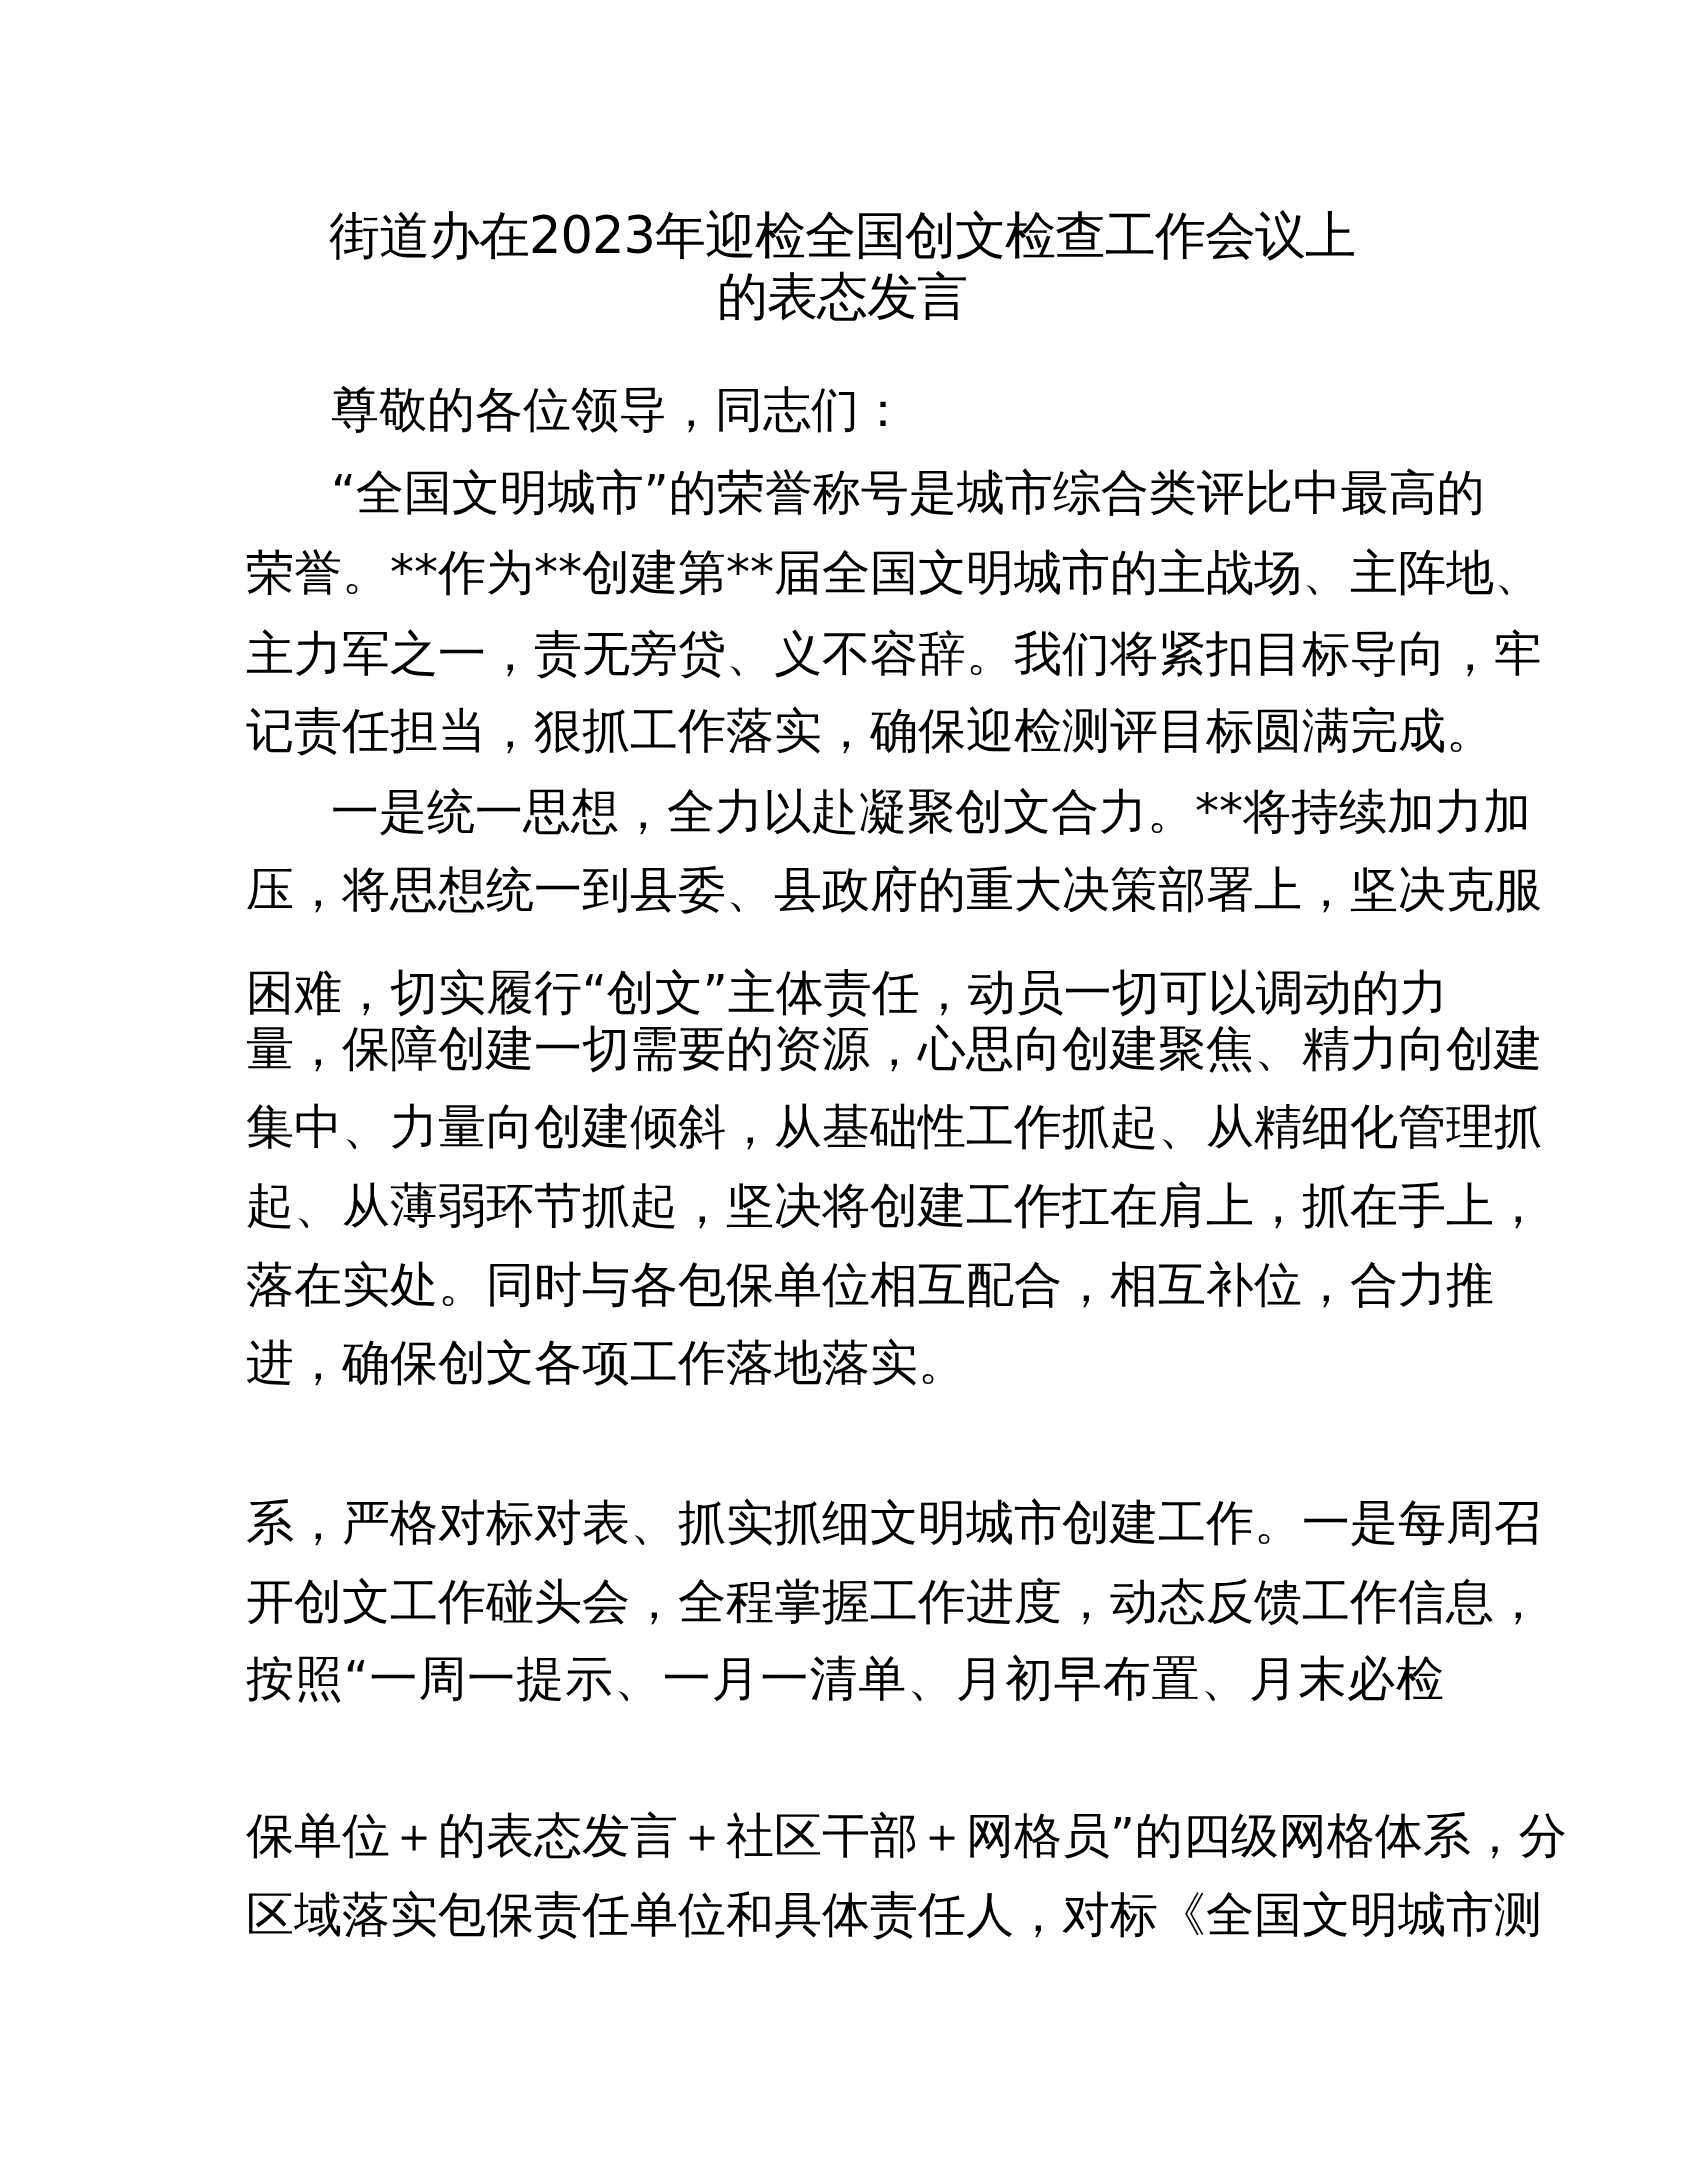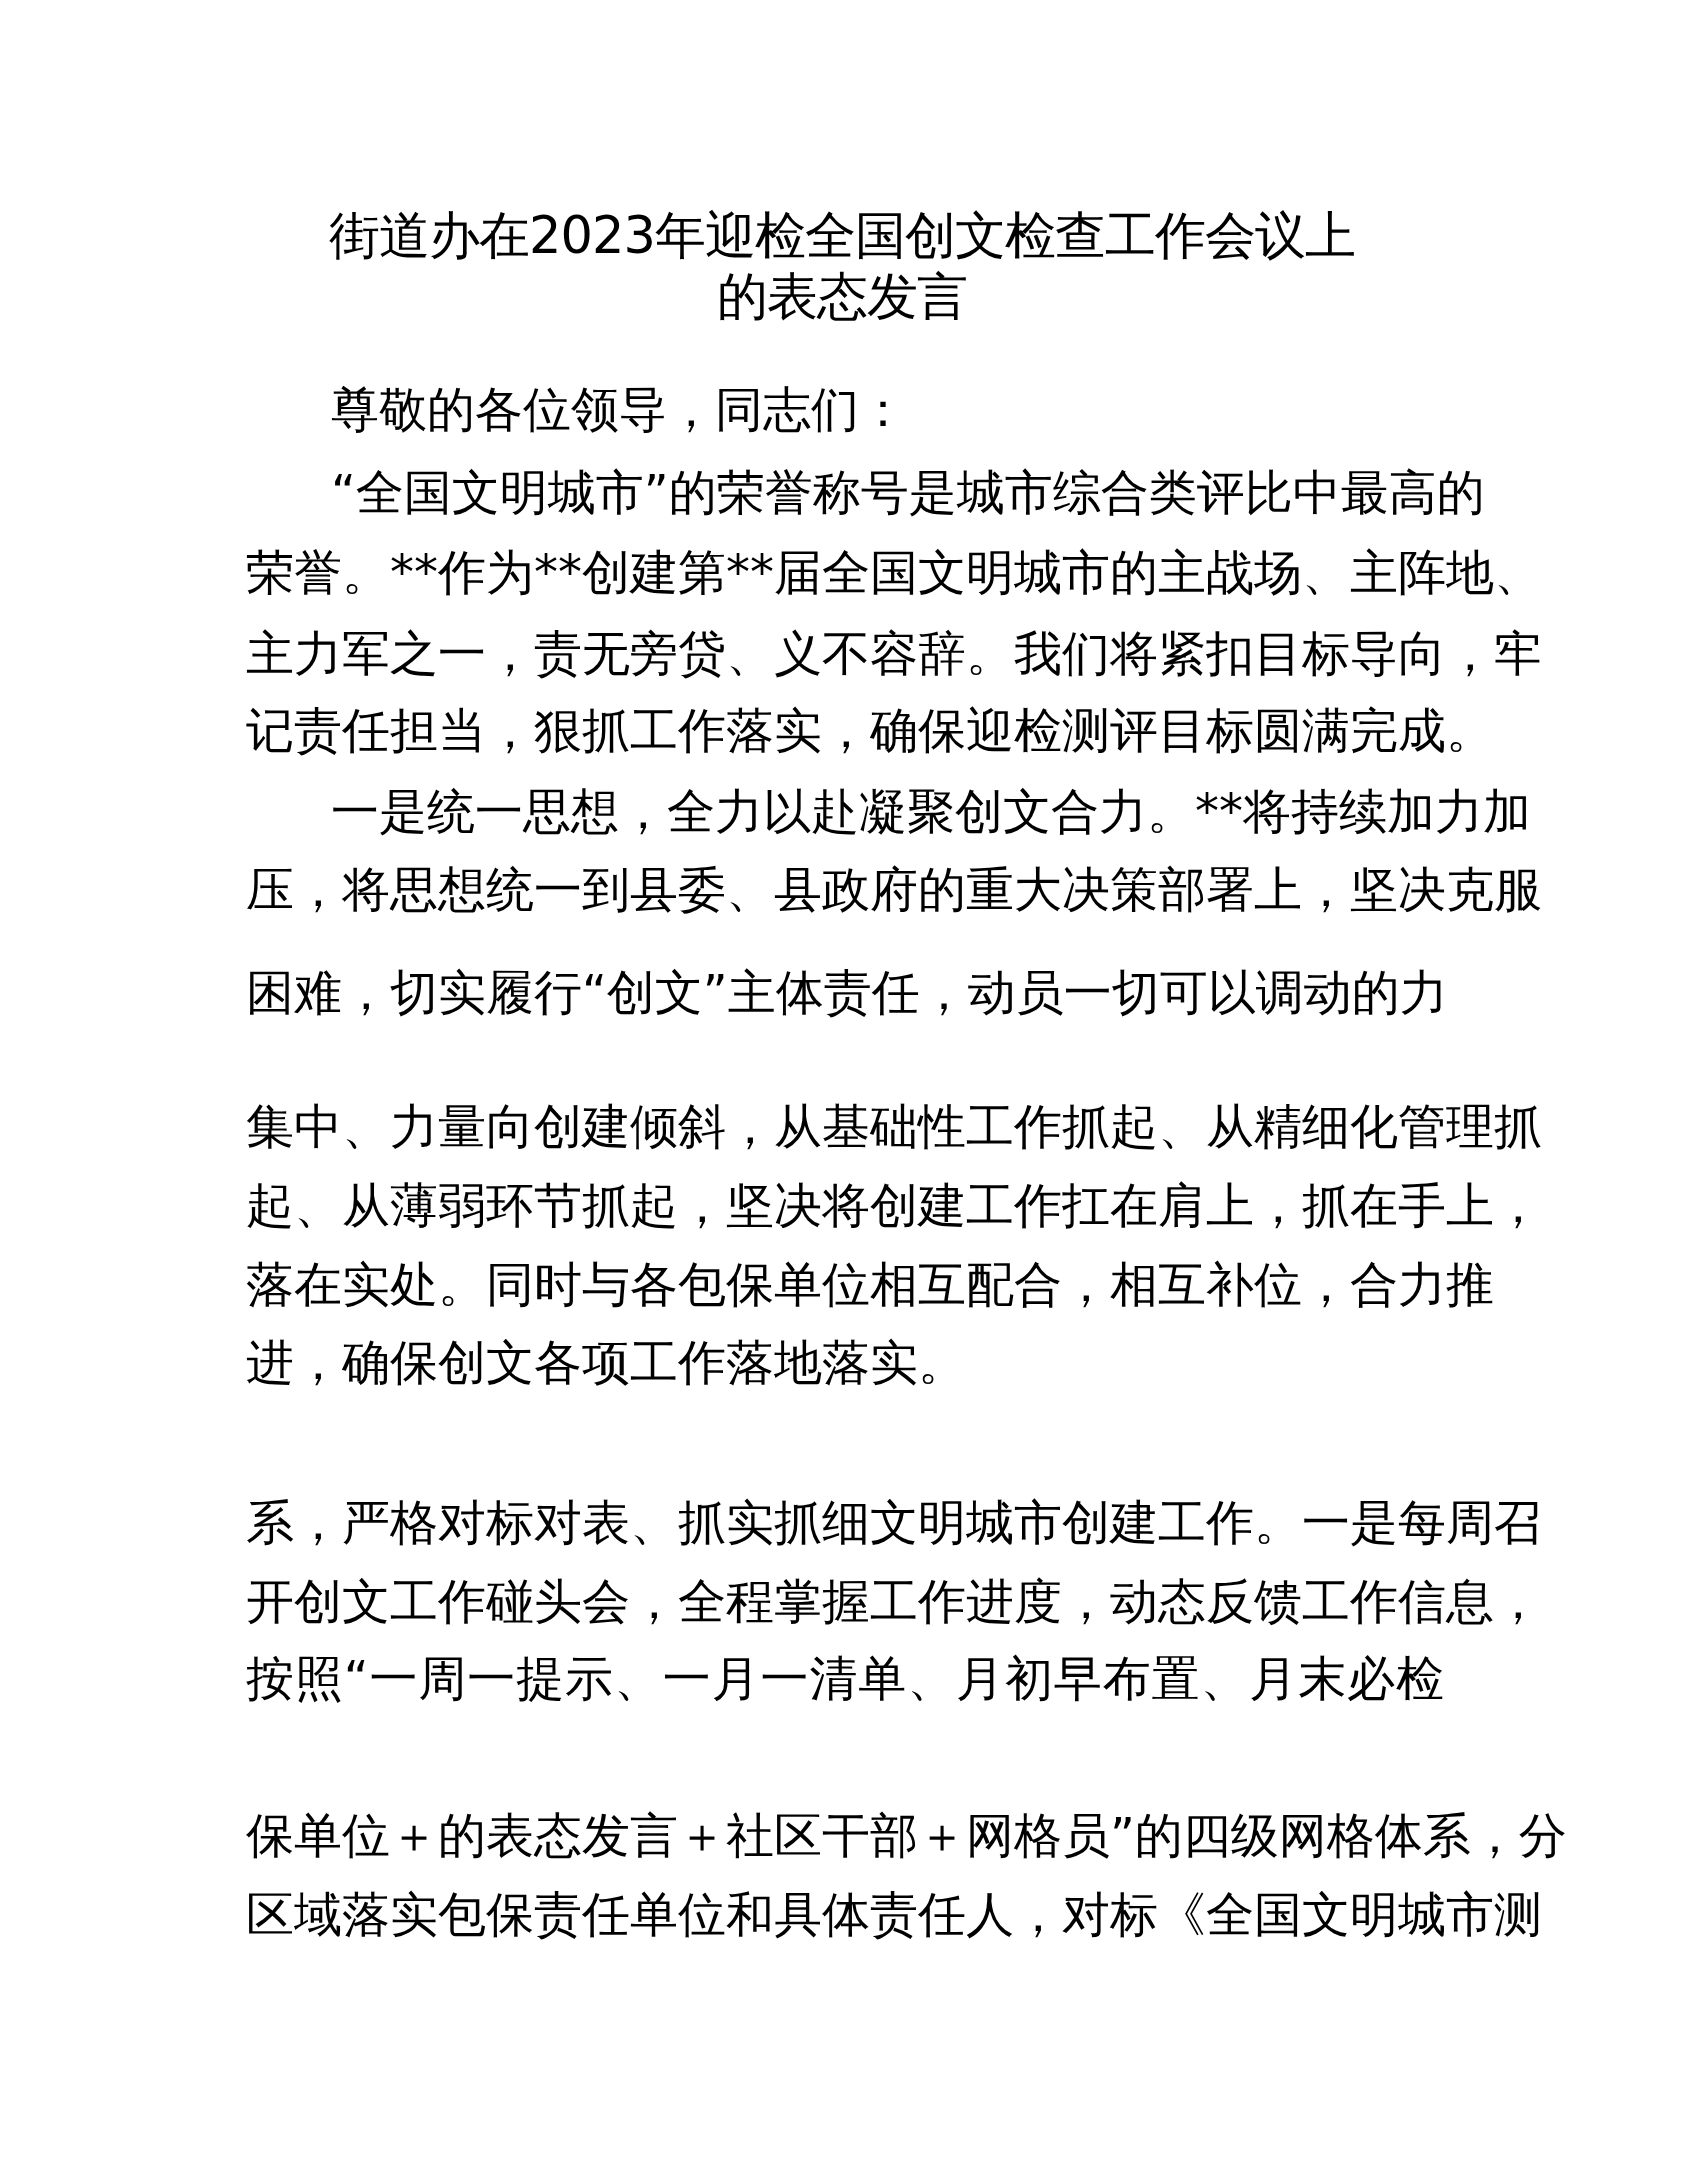--- a/index.html
+++ b/index.html
@@ -62,20 +62,21 @@
   <div class="body-line indent last" style="top:384px;">尊敬的各位领导，同志们：</div>
 
   <div class="body-line indent" style="top:467px;">“全国文明城市”的荣誉称号是城市综合类评比中最高的</div>
   <div class="body-line" style="top:547px;">荣誉。**作为**创建第**届全国文明城市的主战场、主阵地、</div>
   <div class="body-line" style="top:628px;">主力军之一，责无旁贷、义不容辞。我们将紧扣目标导向，牢</div>
   <div class="body-line last" style="top:705px;">记责任担当，狠抓工作落实，确保迎检测评目标圆满完成。</div>
 
   <div class="body-line indent" style="top:786px;">一是统一思想，全力以赴凝聚创文合力。**将持续加力加</div>
   <div class="body-line" style="top:864px;">压，将思想统一到县委、县政府的重大决策部署上，坚决克服</div>
   <div class="body-line" style="top:943px;margin-top:24px;">困难，切实履行“创文”主体责任，动员一切可以调动的力</div>
+  <div class="body-line" style="top:1023px;">量，保障创建一切需要的资源，心思向创建聚焦、精力向创建</div>
   <div class="body-line" style="top:1101px;">集中、力量向创建倾斜，从基础性工作抓起、从精细化管理抓</div>
   <div class="body-line" style="top:1180px;">起、从薄弱环节抓起，坚决将创建工作扛在肩上，抓在手上，</div>
   <div class="body-line" style="top:1259px;">落在实处。同时与各包保单位相互配合，相互补位，合力推</div>
   <div class="body-line last" style="top:1337px;">进，确保创文各项工作落地落实。</div>
 
   <div class="body-line" style="top:1497px;">系，严格对标对表、抓实抓细文明城市创建工作。一是每周召</div>
   <div class="body-line" style="top:1576px;">开创文工作碰头会，全程掌握工作进度，动态反馈工作信息，</div>
   <div class="body-line" style="top:1653px;">按照“一周一提示、一月一清单、月初早布置、月末必检</div>
   <div class="body-line" style="top:1810px;">保单位＋的表态发言＋社区干部＋网格员”的四级网格体系，分</div>
   <div class="body-line" style="top:1889px;">区域落实包保责任单位和具体责任人，对标《全国文明城市测</div>

